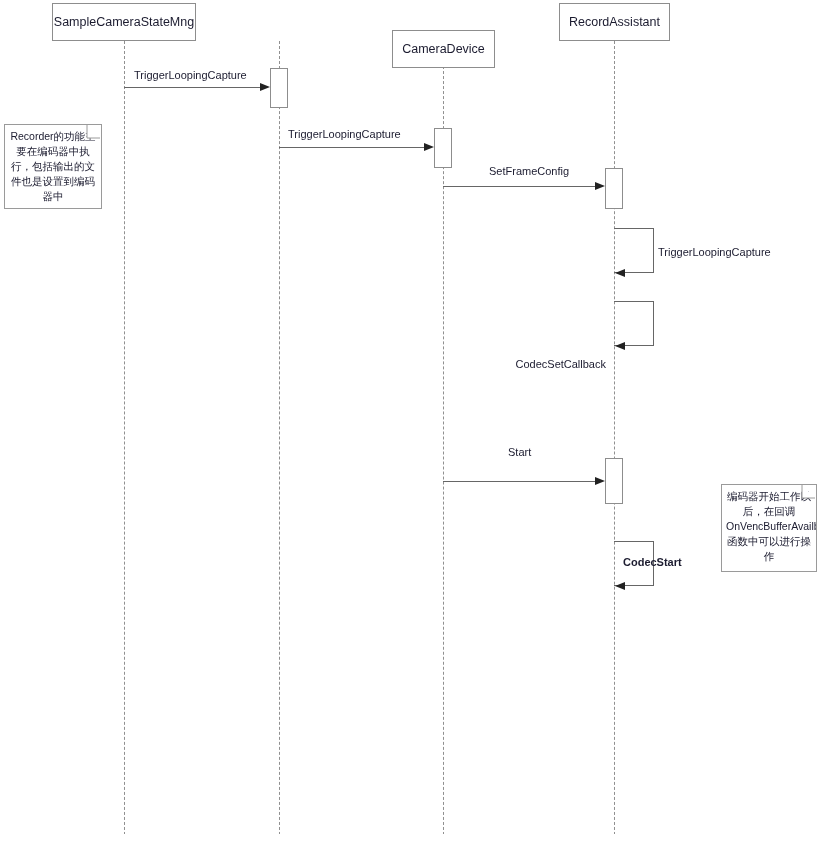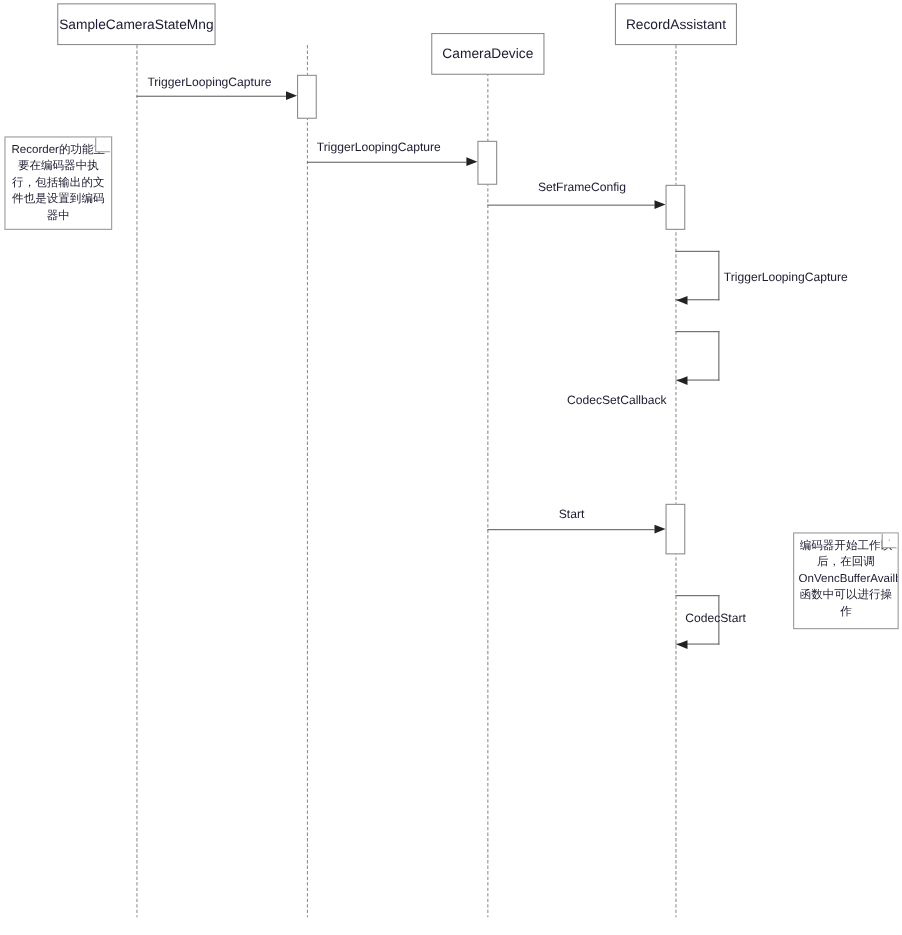--- a/index.html
+++ b/index.html
@@ -151,25 +151,25 @@
   <div class="selfcall" style="left:614px; top:228px; width:40px; height:45px;"></div>
   <div class="msg-arrow left" style="left:615px; top:268.5px;"></div>
   <div class="msg-label" style="left:658px; top:247px;">TriggerLoopingCapture</div>
 
   <div class="selfcall" style="left:614px; top:301px; width:40px; height:45px;"></div>
   <div class="msg-arrow left" style="left:615px; top:341.5px;"></div>
   <div class="msg-label" style="left:606px; top:319px; transform:translateX(-100%);margin-top:40px;">CodecSetCallback</div>
 
   <div class="msg-line" style="left:443px; top:481px; width:152px;"></div>
   <div class="msg-arrow" style="left:595px; top:476.5px;"></div>
-  <div class="msg-label" style="left:508px; top:463px;">Start</div>
+  <div class="msg-label" style="left:508px; top:447px;">Start</div>
 
   <div class="selfcall" style="left:614px; top:541px; width:40px; height:45px;"></div>
   <div class="msg-arrow left" style="left:615px; top:581.5px;"></div>
-  <div class="msg-label" style="left:623px; top:557px;">CodecStart</div>
+  <div class="msg-label" style="left:623px; top:557px;font-weight:bold;">CodecStart</div>
 
   <div class="note" style="left:4px; top:124px; width:98px; height:85px;">
     <span>Recorder的功能主要在编码器中执行，包括输出的文件也是设置到编码器中</span>
     <span class="note-fold"></span>
     <span class="note-fold-line">
       <svg width="18" height="18" viewBox="0 0 18 18">
         <path d="M4 0 L17 13 L4 13 Z" fill="#ffffff" stroke="none"></path>
         <path d="M4 0 L4 13 L17 13" fill="none" stroke="#9a9a9a" stroke-width="1"></path>
       </svg>
     </span>

